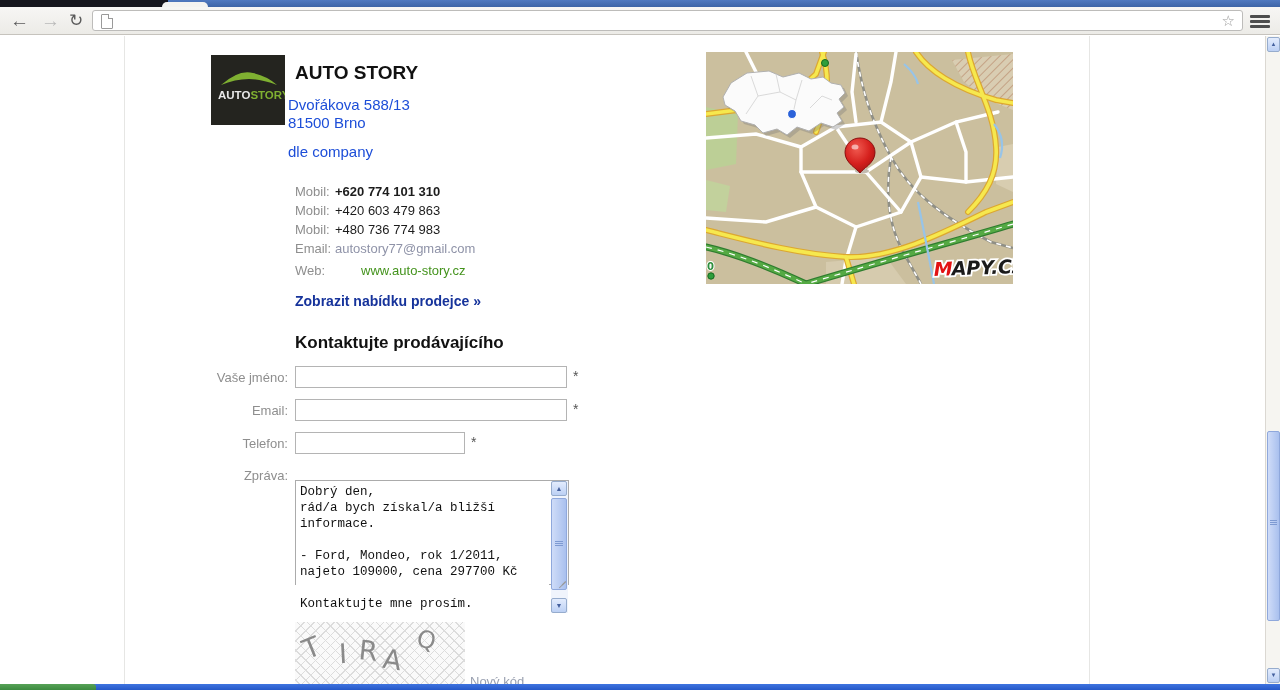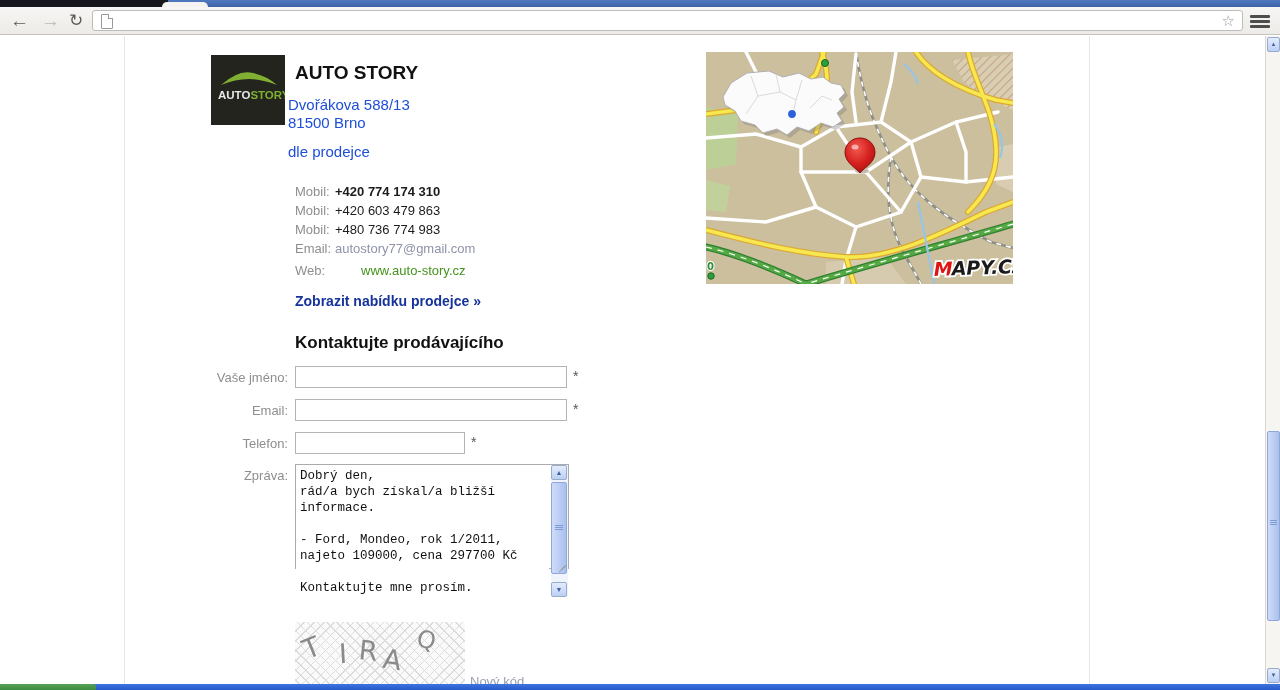--- a/index.html
+++ b/index.html
@@ -47,21 +47,21 @@
   .c-gap{height:3px;}
 
   .offers-link{position:absolute;left:295px;top:257px;font-size:14px;font-weight:bold;color:#16339b;text-decoration:none;cursor:pointer;}
 
   .form-title{position:absolute;left:295px;top:297px;font-size:17px;font-weight:bold;color:#111;}
   .f-label{position:absolute;left:120px;width:168px;text-align:right;font-size:13px;color:#8e8e8e;}
   .f-input{position:absolute;left:295px;height:22px;border:1px solid #b4b4b4;background:#fff;box-sizing:border-box;
            font-family:"Liberation Sans",sans-serif;font-size:13px;padding:2px 4px;}
   .req{position:absolute;font-size:14px;color:#555;}
 
-  .msgbox{position:absolute;left:295px;top:428px;width:274px;height:105px;border:1px solid #ababab;background:#fff;box-sizing:border-box;}
+  .msgbox{position:absolute;left:295px;top:444px;width:274px;height:105px;border:1px solid #ababab;background:#fff;box-sizing:border-box;}
   .msgbox textarea{position:absolute;left:0;top:0;width:253px;height:145px;border:none;resize:none;outline:none;overflow:hidden;
         font-family:"Liberation Mono","DejaVu Sans Mono",monospace;font-size:12.5px;line-height:16px;padding:3px 2px 0 4px;color:#111;box-sizing:border-box;}
   .xp-scroll{position:absolute;right:0;top:0;width:17px;height:132px;background:#f0f4fc;}
   .xp-btn{position:absolute;left:0;width:16px;height:15px;background:linear-gradient(#e3ecfd,#bcd0f4);
           border:1px solid #96accd;border-radius:2px;box-sizing:border-box;text-align:center;
           font-size:7px;line-height:13px;color:#44609e;cursor:pointer;}
   .xp-up{top:0;} .xp-down{bottom:0;}
   .xp-thumb{position:absolute;left:0;top:17px;width:16px;height:92px;background:linear-gradient(90deg,#cfdcf8,#a9c0ee);
             border:1px solid #8fa8dc;border-radius:2px;box-sizing:border-box;cursor:pointer;}
   .xp-grip{position:absolute;left:3px;top:42px;width:8px;}
@@ -133,24 +133,24 @@
         <path d="M10 30 Q28 14 42 18 Q56 21 66 30 Q50 24 38 24 Q24 24 10 30 Z" fill="#7fb031"></path>
         <text x="7" y="44" font-family="Liberation Sans, sans-serif" font-size="11.5" font-weight="bold">
           <tspan fill="#e8e8e8">AUTO</tspan><tspan fill="#7fb031">STORY</tspan>
         </text>
       </svg>
     </div>
 
     <div class="dealer-name">AUTO STORY</div>
     <div class="addr addr1">Dvořákova 588/13</div>
     <div class="addr addr2">81500 Brno</div>
-    <div class="addr hours">dle prodejce</div>
+    <div class="addr hours">dle company</div>
 
     <div class="contacts">
-      <div class="c-row"><span class="c-label">Mobil:</span><span class="c-val c-bold">+420 774 174 310</span></div>
+      <div class="c-row"><span class="c-label">Mobil:</span><span class="c-val c-bold">+620 774 101 310</span></div>
       <div class="c-row"><span class="c-label">Mobil:</span><span class="c-val">+420 603 479 863</span></div>
       <div class="c-row"><span class="c-label">Mobil:</span><span class="c-val">+480 736 774 983</span></div>
       <div class="c-row"><span class="c-label">Email:</span><a class="c-email">autostory77@gmail.com</a></div>
       <div class="c-gap"></div>
       <div class="c-row"><span class="c-label">Web:</span><a class="c-web">www.auto-story.cz</a></div>
     </div>
 
     <a class="offers-link">Zobrazit nabídku prodejce »</a>
 
     <div class="form-title">Kontaktujte prodávajícího</div>

